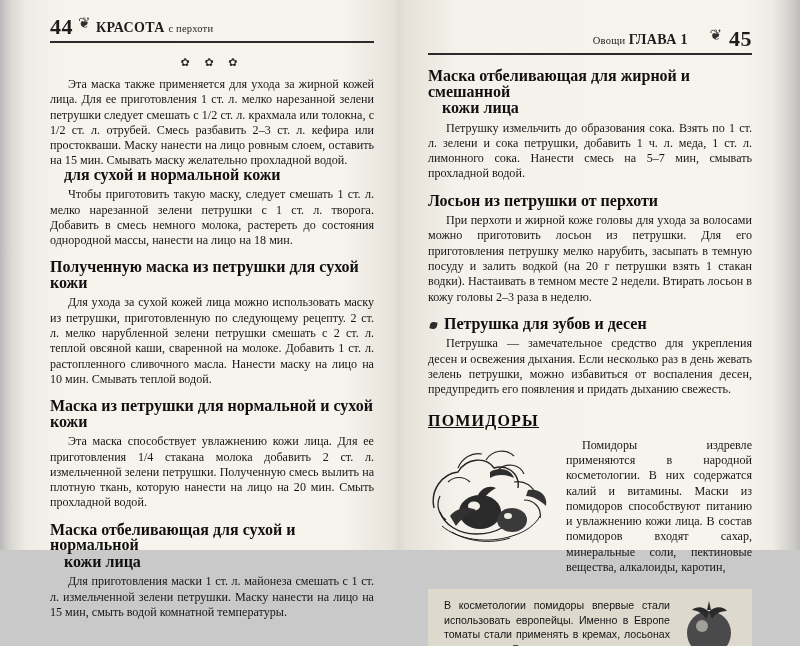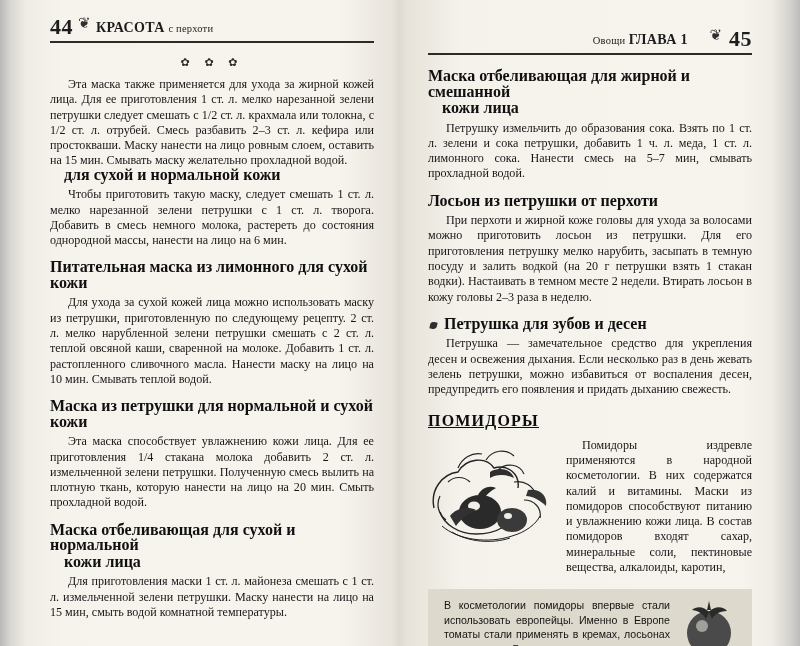--- a/index.html
+++ b/index.html
@@ -9,21 +9,21 @@
   }
   body {
     width: 800px;
     height: 646px;
     overflow: hidden;
     font-family: "Liberation Serif", serif;
   }
   .page {
     position: relative;
     width: 800px;
-    height: 646px;
+    height: 550px;
     background: linear-gradient(to right, #b9b9b9 0px, #d8d6d2 10px, #efece6 26px, #f6f3ed 60px, #f7f4ee 340px, #e8e4dc 392px, #dedad1 399px, #e6e2d9 406px, #f5f2ec 460px, #f7f4ee 740px, #efece6 772px, #d4d2ce 790px, #bcbcbc 800px);
     box-sizing: border-box;
   }
   .spread {
     position: absolute;
     top: 12px;
     left: 14px;
     right: 14px;
     bottom: 12px;
     display: flex;
@@ -202,23 +202,23 @@
           <span class="rh-small">с перхоти</span>
         </span>
         <div class="rh-rule"></div>
       </div>
 
       <div class="stars">✿   ✿   ✿</div>
 
       <p class="body">Эта маска также применяется для ухода за жирной кожей лица. Для ее приготовления 1 ст. л. мелко нарезанной зелени петрушки следует смешать с 1/2 ст. л. крахмала или толокна, с 1/2 ст. л. отрубей. Смесь разбавить 2–3 ст. л. кефира или простокваши. Маску нанести на лицо ровным слоем, оставить на 15 мин. Смывать маску желательно прохладной водой.</p>
 
       <h3 class="sub ind" style="margin-top:-4px;">для сухой и нормальной кожи</h3>
-      <p class="body">Чтобы приготовить такую маску, следует смешать 1 ст. л. мелко нарезанной зелени петрушки с 1 ст. л. творога. Добавить в смесь немного молока, растереть до состояния однородной массы, нанести на лицо на 6 мин.</p>
-
-      <h3 class="sub">Питательная маска из лимонного для сухой кожи</h3>
+      <p class="body">Чтобы приготовить такую маску, следует смешать 1 ст. л. мелко нарезанной зелени петрушки с 1 ст. л. творога. Добавить в смесь немного молока, растереть до состояния однородной массы, нанести на лицо на 18 мин.</p>
+
+      <h3 class="sub">Полученную маска из петрушки для сухой кожи</h3>
       <p class="body">Для ухода за сухой кожей лица можно использовать маску из петрушки, приготовленную по следующему рецепту. 2 ст. л. мелко нарубленной зелени петрушки смешать с 2 ст. л. теплой овсяной каши, сваренной на молоке. Добавить 1 ст. л. растопленного сливочного масла. Нанести маску на лицо на 10 мин. Смывать теплой водой.</p>
 
       <h3 class="sub">Маска из петрушки для нормальной и сухой кожи</h3>
       <p class="body">Эта маска способствует увлажнению кожи лица. Для ее приготовления 1/4 стакана молока добавить 2 ст. л. измельченной зелени петрушки. Полученную смесь вылить на плотную ткань, которую нанести на лицо на 20 мин. Смыть прохладной водой.</p>
 
       <h3 class="sub">Маска отбеливающая для сухой и нормальной</h3>
       <h3 class="sub ind" style="margin-top:-4px;">кожи лица</h3>
       <p class="body">Для приготовления маски 1 ст. л. майонеза смешать с 1 ст. л. измельченной зелени петрушки. Маску нанести на лицо на 15 мин, смыть водой комнатной температуры.</p>
 
     </div>

